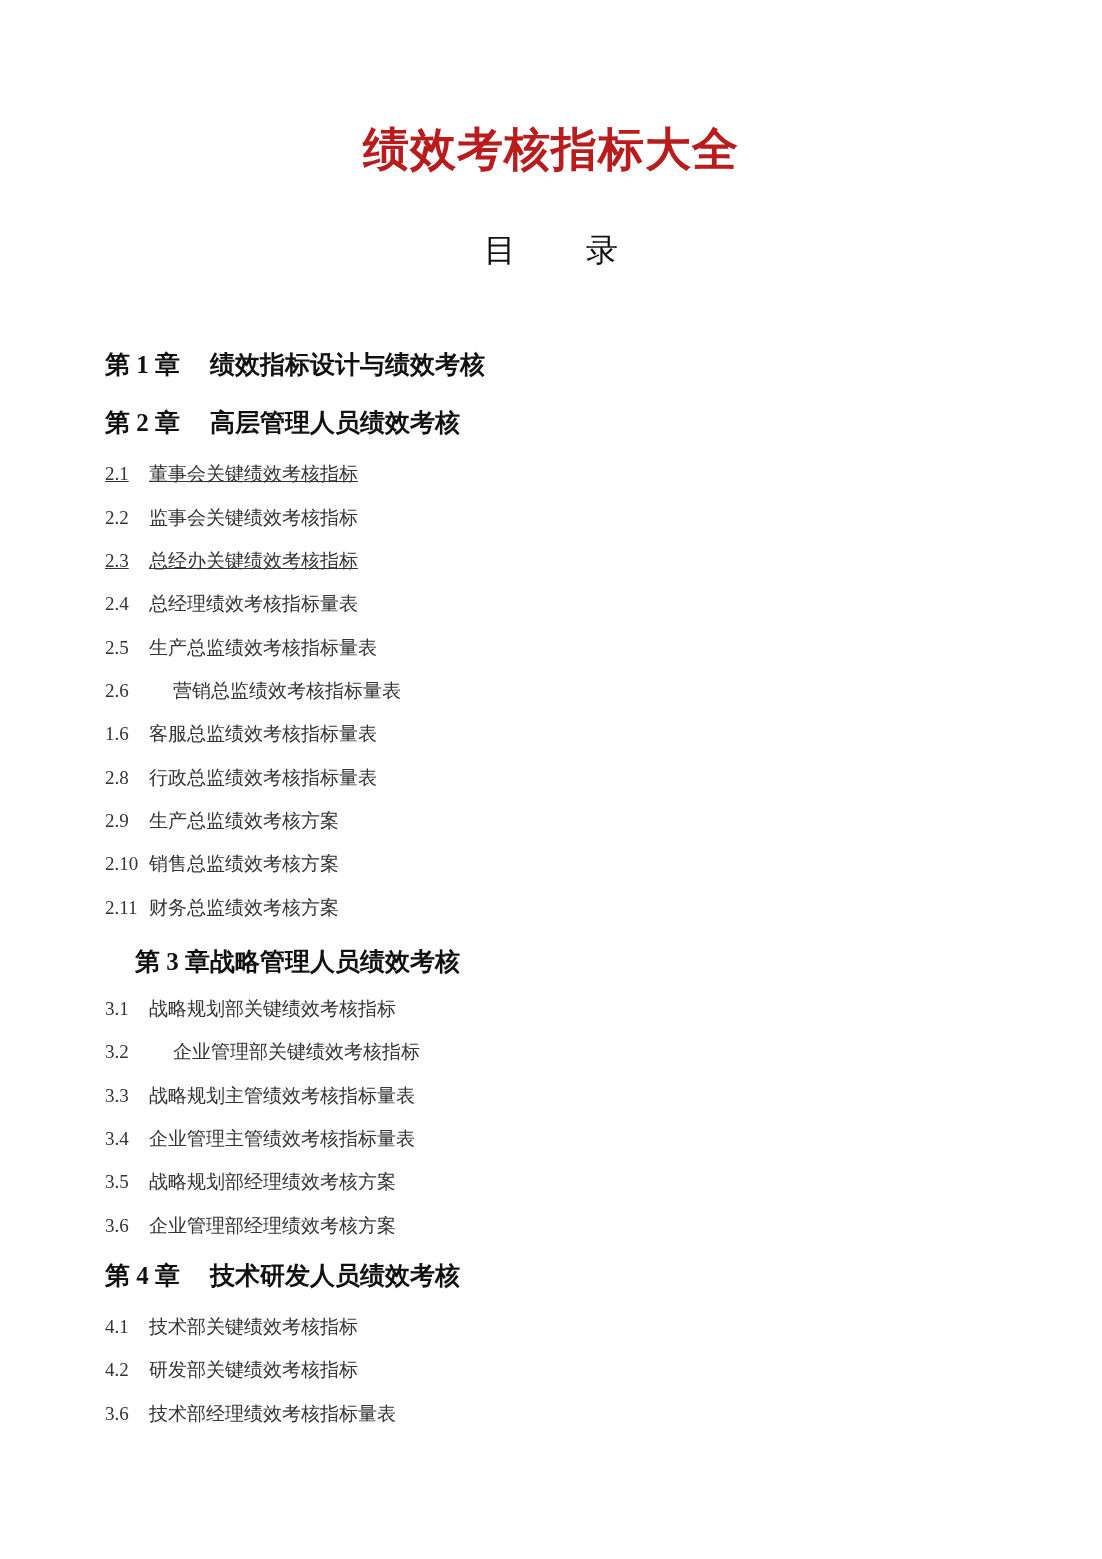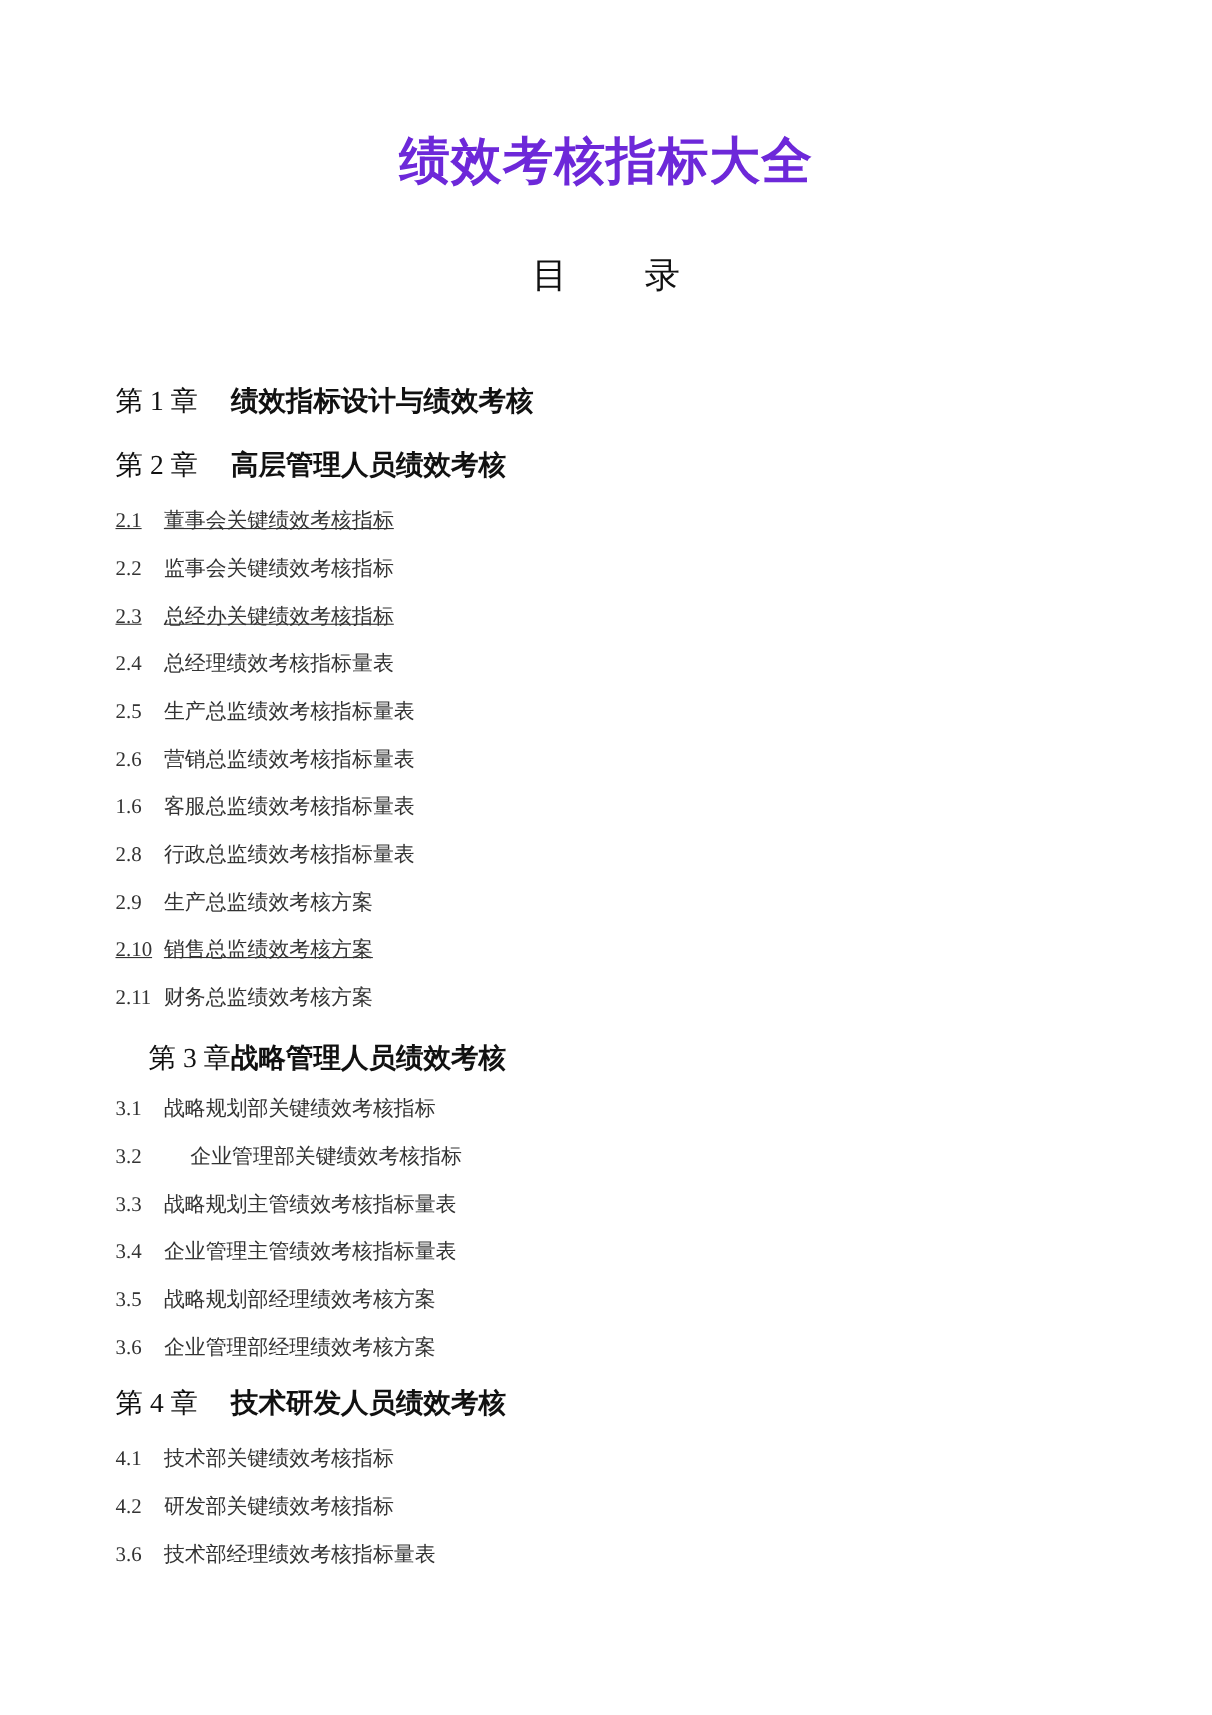--- a/index.html
+++ b/index.html
@@ -20,26 +20,26 @@
       left: 0; top: 0;
       width: 1102px;
       height: 1559px;
     }
     .doc-title {
       position: absolute;
       top: 118px;
       left: 0;
       width: 1102px;
       text-align: center;
-      font-family: Liberation Mono, monospace;
+      font-family: Liberation Serif, serif;
       font-weight: bold;
       font-size: 46px;
       line-height: 64px;
       letter-spacing: 1px;
-      color: #6d28d9;
+      color: #b91c1c;
     }
     .toc-title {
       position: absolute;
       top: 228px;
       left: 0;
       width: 1102px;
       text-align: center;
       font-family: "DejaVu Sans", "Liberation Sans", sans-serif;
       font-size: 32px;
       line-height: 44px;
@@ -64,21 +64,21 @@
       font-family: "DejaVu Sans", "Liberation Sans", sans-serif;
       font-weight: bold;
       font-size: 25px;
       line-height: 34px;
       color: #111111;
     }
     .toc-entry.chapter .num {
       width: 105px;
       display: inline-block;
       font-family: "Liberation Serif", "DejaVu Serif", serif;
-      font-weight: normal;
+      font-weight: bold;
     }
     .toc-entry.section {
       font-family: "DejaVu Serif", "Liberation Serif", serif;
       font-size: 19px;
       line-height: 26px;
       color: #333333;
     }
     .toc-entry.section .num {
       width: 44px;
       display: inline-block;
@@ -116,37 +116,37 @@
         <span class="label">总经办关键绩效考核指标</span>
       </div>
       <div class="toc-entry section" style="top: 590px;">
         <span class="num">2.4</span>
         <span class="label">总经理绩效考核指标量表</span>
       </div>
       <div class="toc-entry section" style="top: 634px;">
         <span class="num">2.5</span>
         <span class="label">生产总监绩效考核指标量表</span>
       </div>
-      <div class="toc-entry section" style="top: 677px;">
+      <div class="toc-entry section" style="top: 677px; gap: 24px;">
         <span class="num">2.6</span>
         <span class="label">营销总监绩效考核指标量表</span>
       </div>
       <div class="toc-entry section" style="top: 720px;">
         <span class="num">1.6</span>
         <span class="label">客服总监绩效考核指标量表</span>
       </div>
       <div class="toc-entry section" style="top: 764px;">
         <span class="num">2.8</span>
         <span class="label">行政总监绩效考核指标量表</span>
       </div>
       <div class="toc-entry section" style="top: 807px;">
         <span class="num">2.9</span>
         <span class="label">生产总监绩效考核方案</span>
       </div>
-      <div class="toc-entry section" style="top: 850px; text-decoration: underline;">
+      <div class="toc-entry section" style="top: 850px;">
         <span class="num">2.10</span>
         <span class="label">销售总监绩效考核方案</span>
       </div>
       <div class="toc-entry section" style="top: 894px;">
         <span class="num">2.11</span>
         <span class="label">财务总监绩效考核方案</span>
       </div>
       <div class="toc-entry chapter" style="top: 945px; text-align: right;">
         <span class="num">第 3 章</span>
         <span class="label">战略管理人员绩效考核</span>

